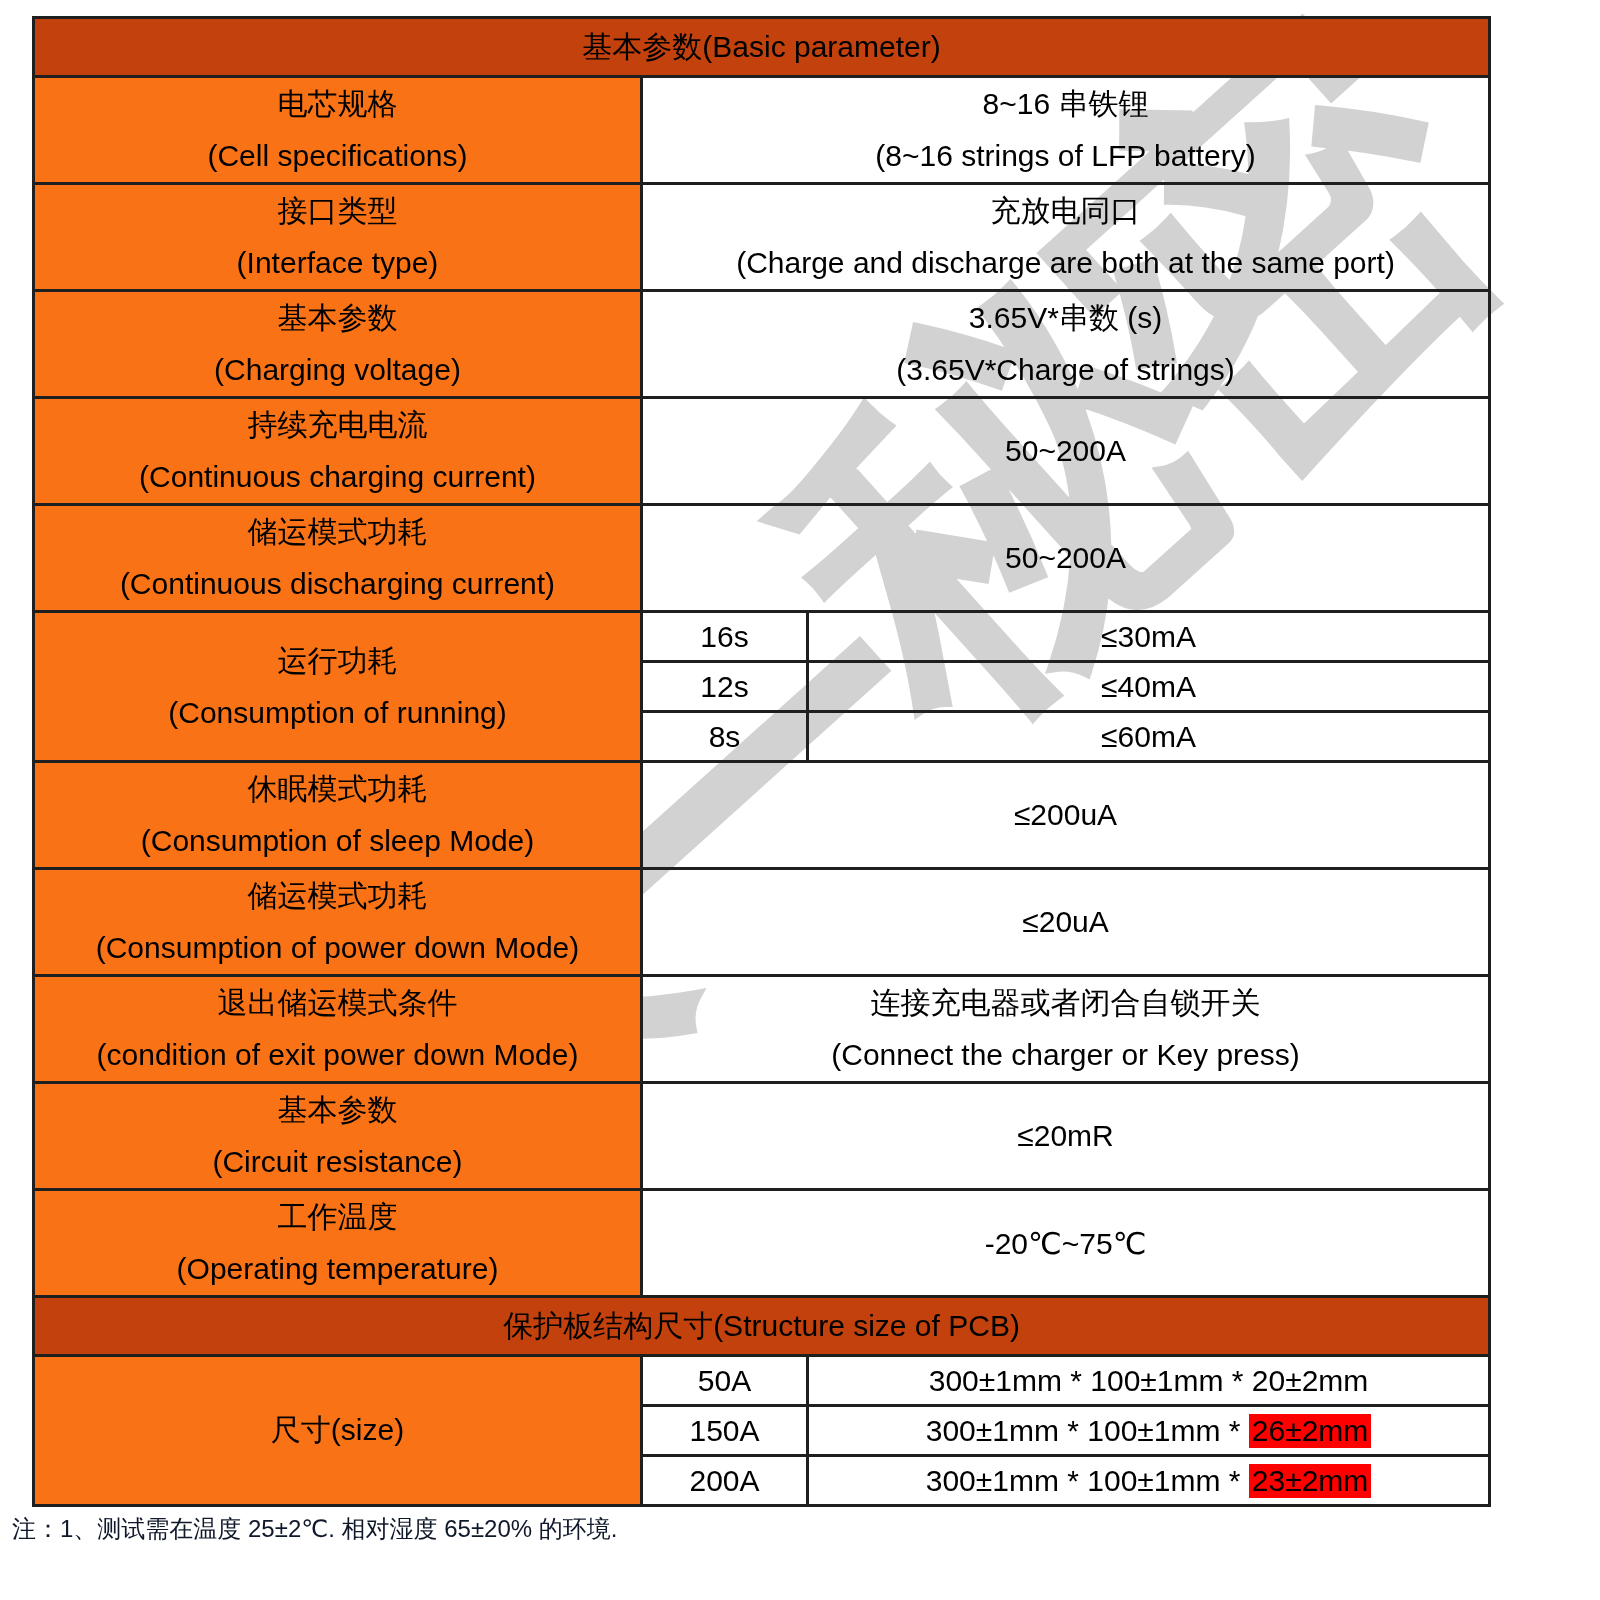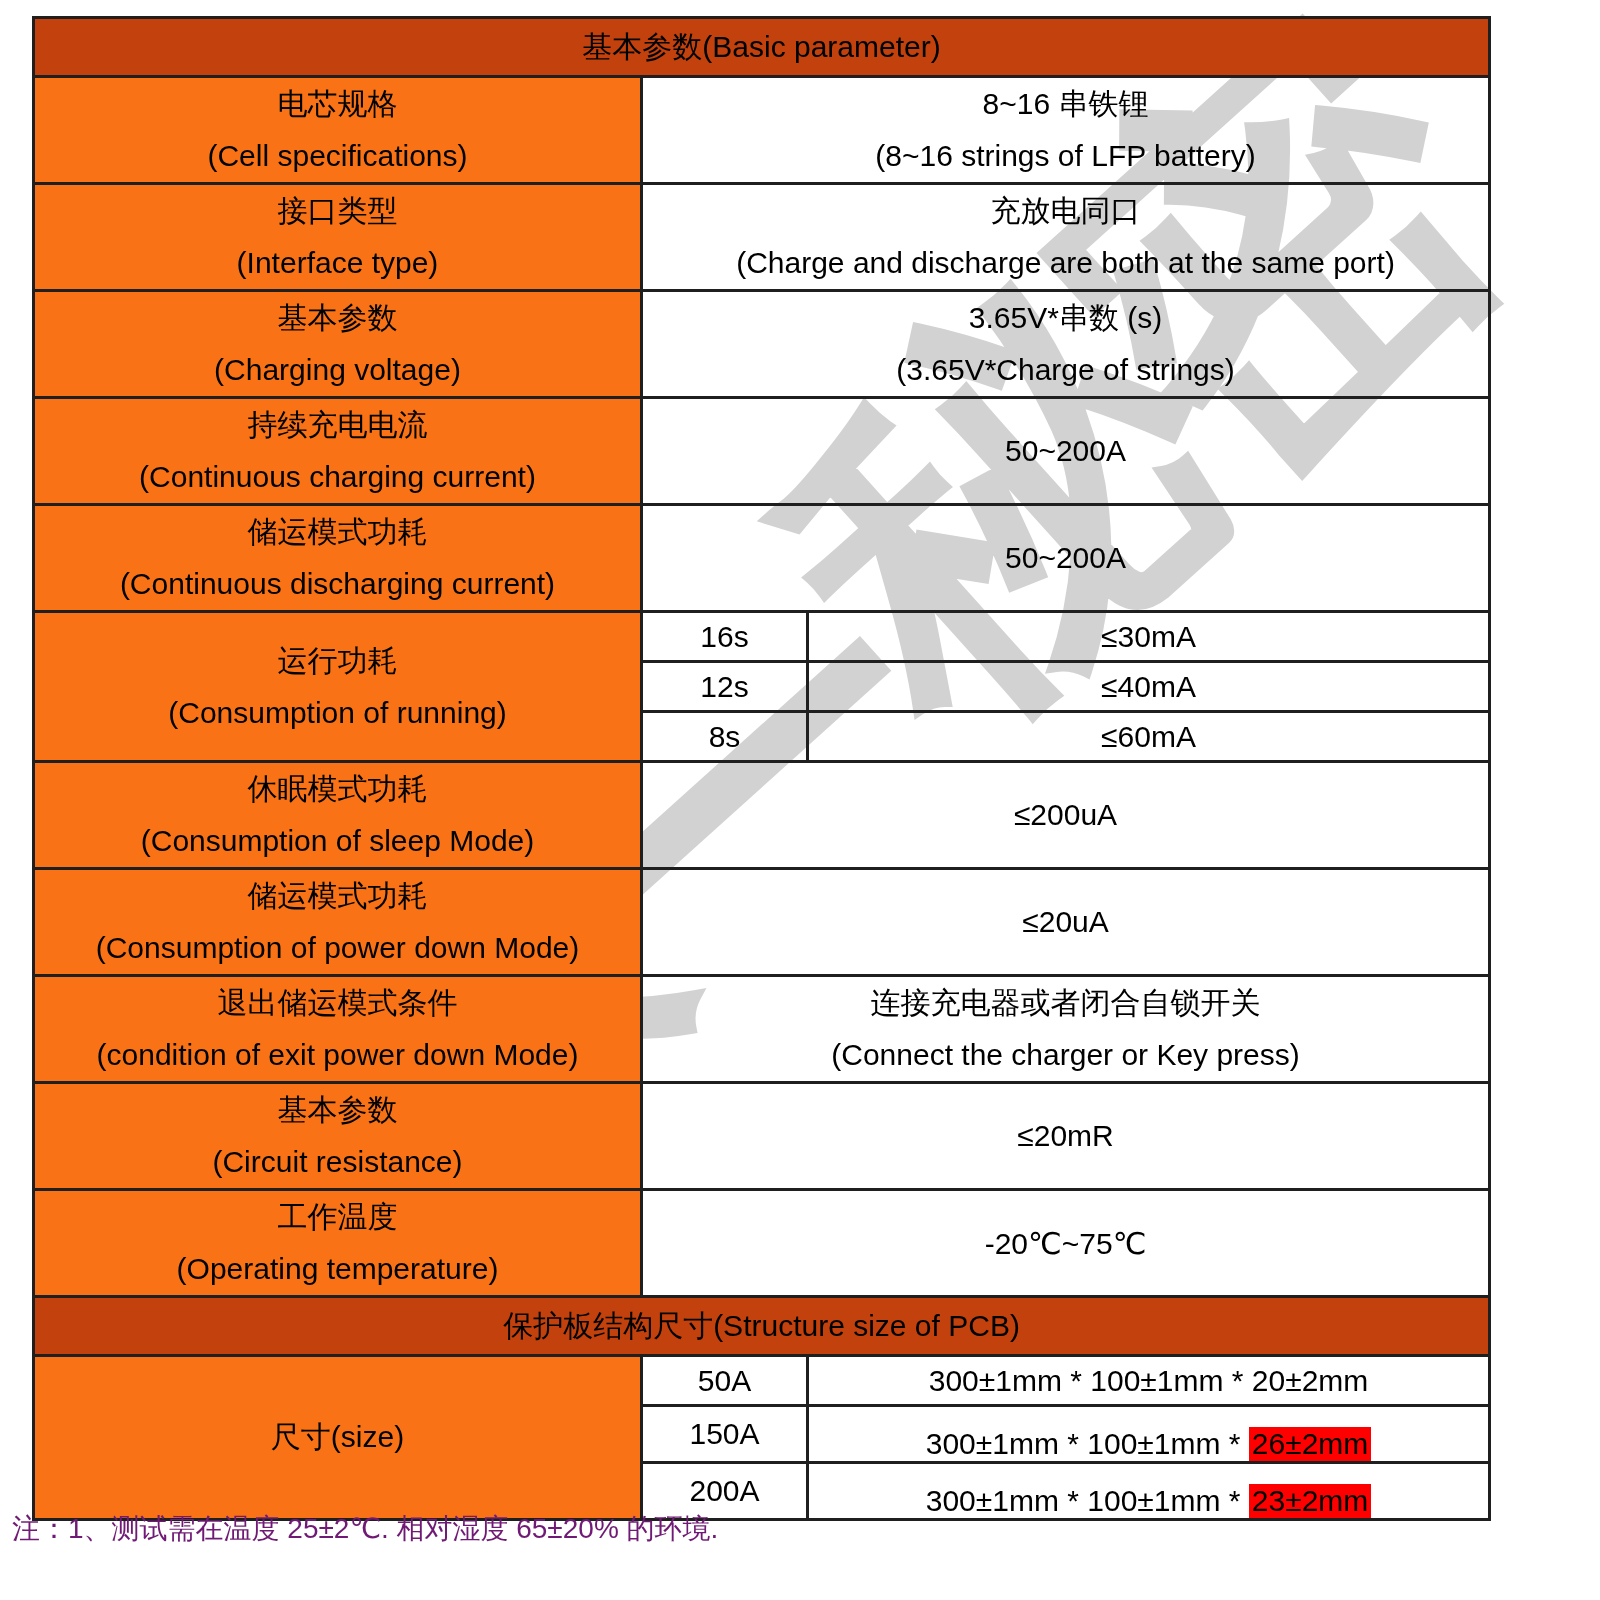--- a/index.html
+++ b/index.html
@@ -26,24 +26,24 @@
     border:3px solid #1f1f1f;
     text-align:center;vertical-align:middle;
     font-size:30px;padding:0 4px;
     overflow:hidden;
   }
   .gray{background:#f97316;}
   td.sechdr{height:56px;background:#c2410c;}
   tr.std td{height:104px;}
   tr.sub td{height:47px;}
   .ln{line-height:52px;white-space:nowrap;}
-  .hl{background:#ff0000;display:inline-block;padding:0 3px;margin-top:20px;}
+  .hl{background:#ff0000;display:inline-block;padding:0 3px;}
   .notes{
     position:absolute;left:12px;top:1506px;z-index:2;
-    font-size:28px;color:#701a75;white-space:nowrap;
+    font-size:24px;color:#0f172a;white-space:nowrap;
   }
   .note-line{line-height:45px;}
 </style>
 </head>
 <body>
 
 <div class="watermark">C级—秘密</div>
 
 <table class="spec">
   <colgroup>

